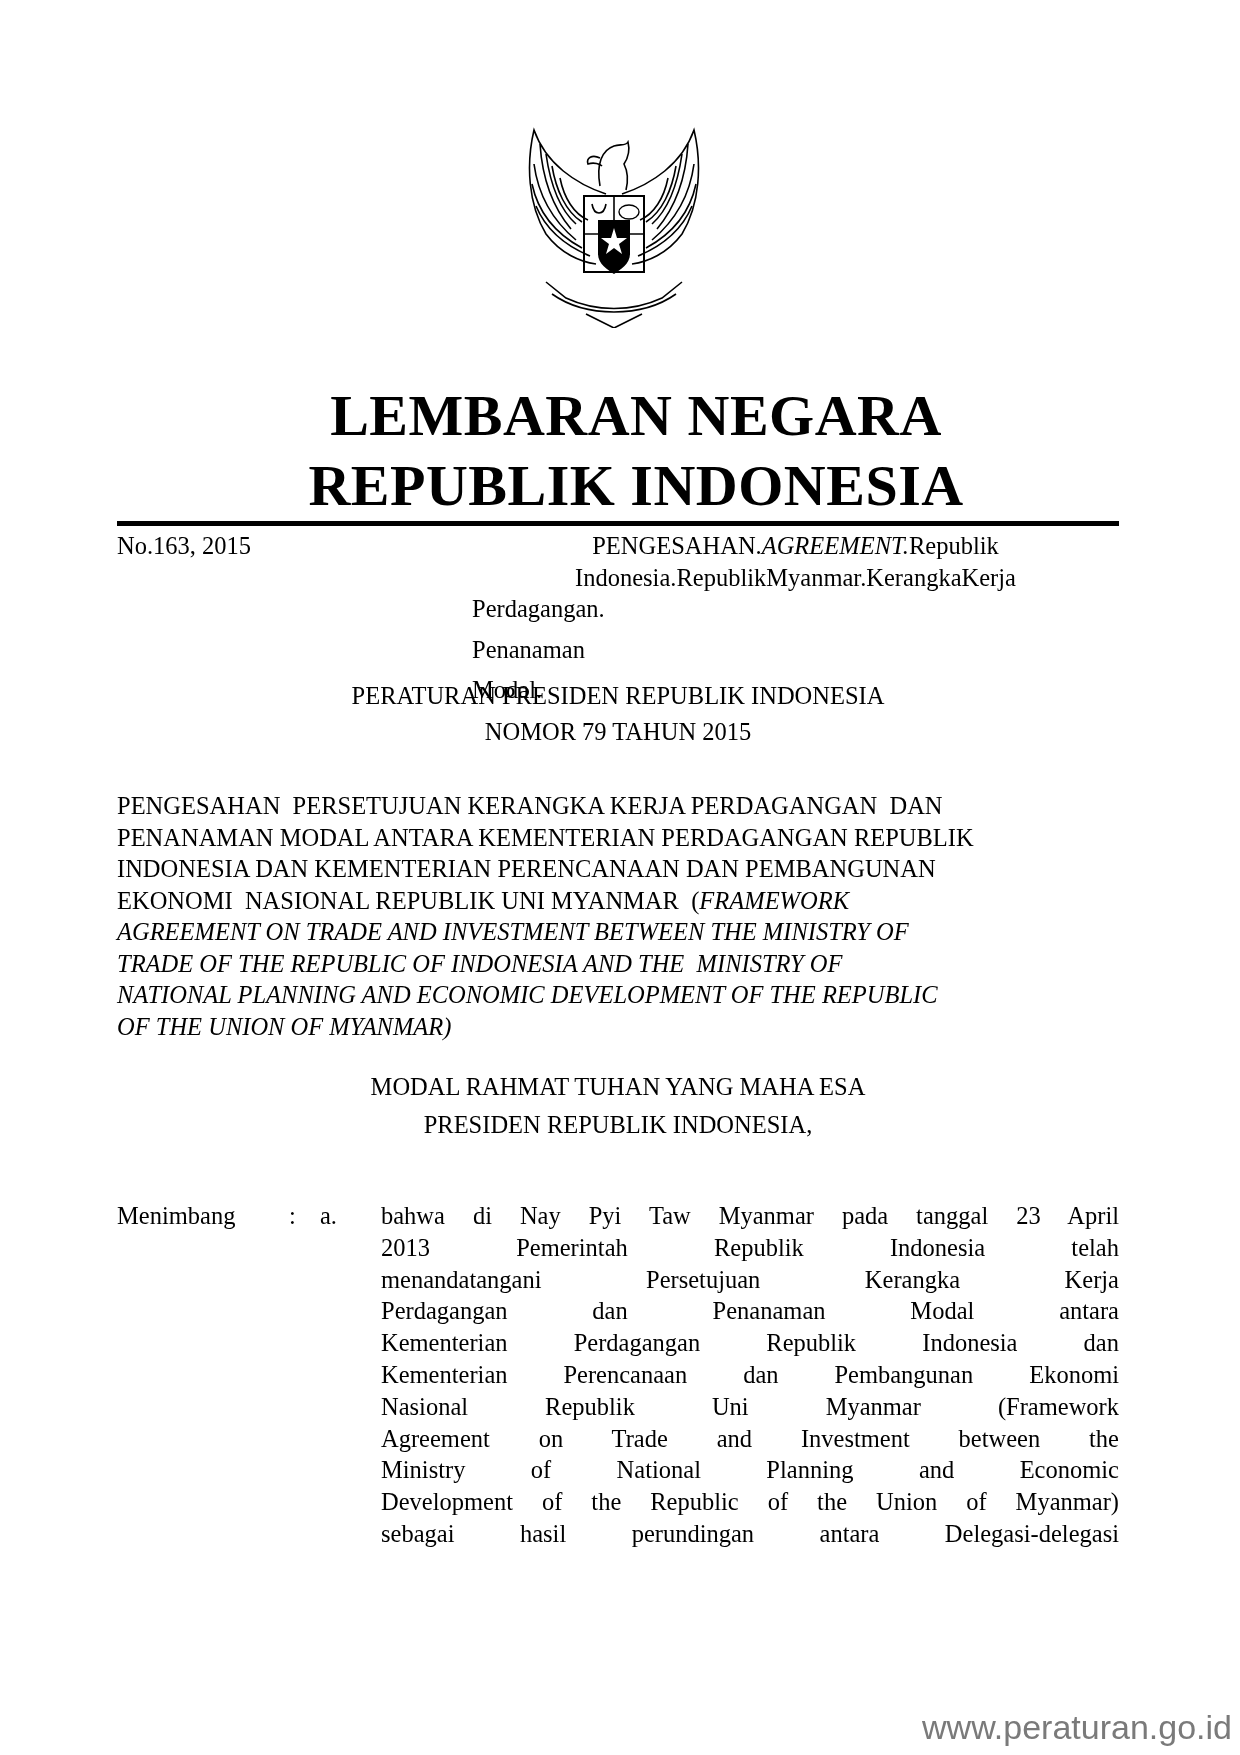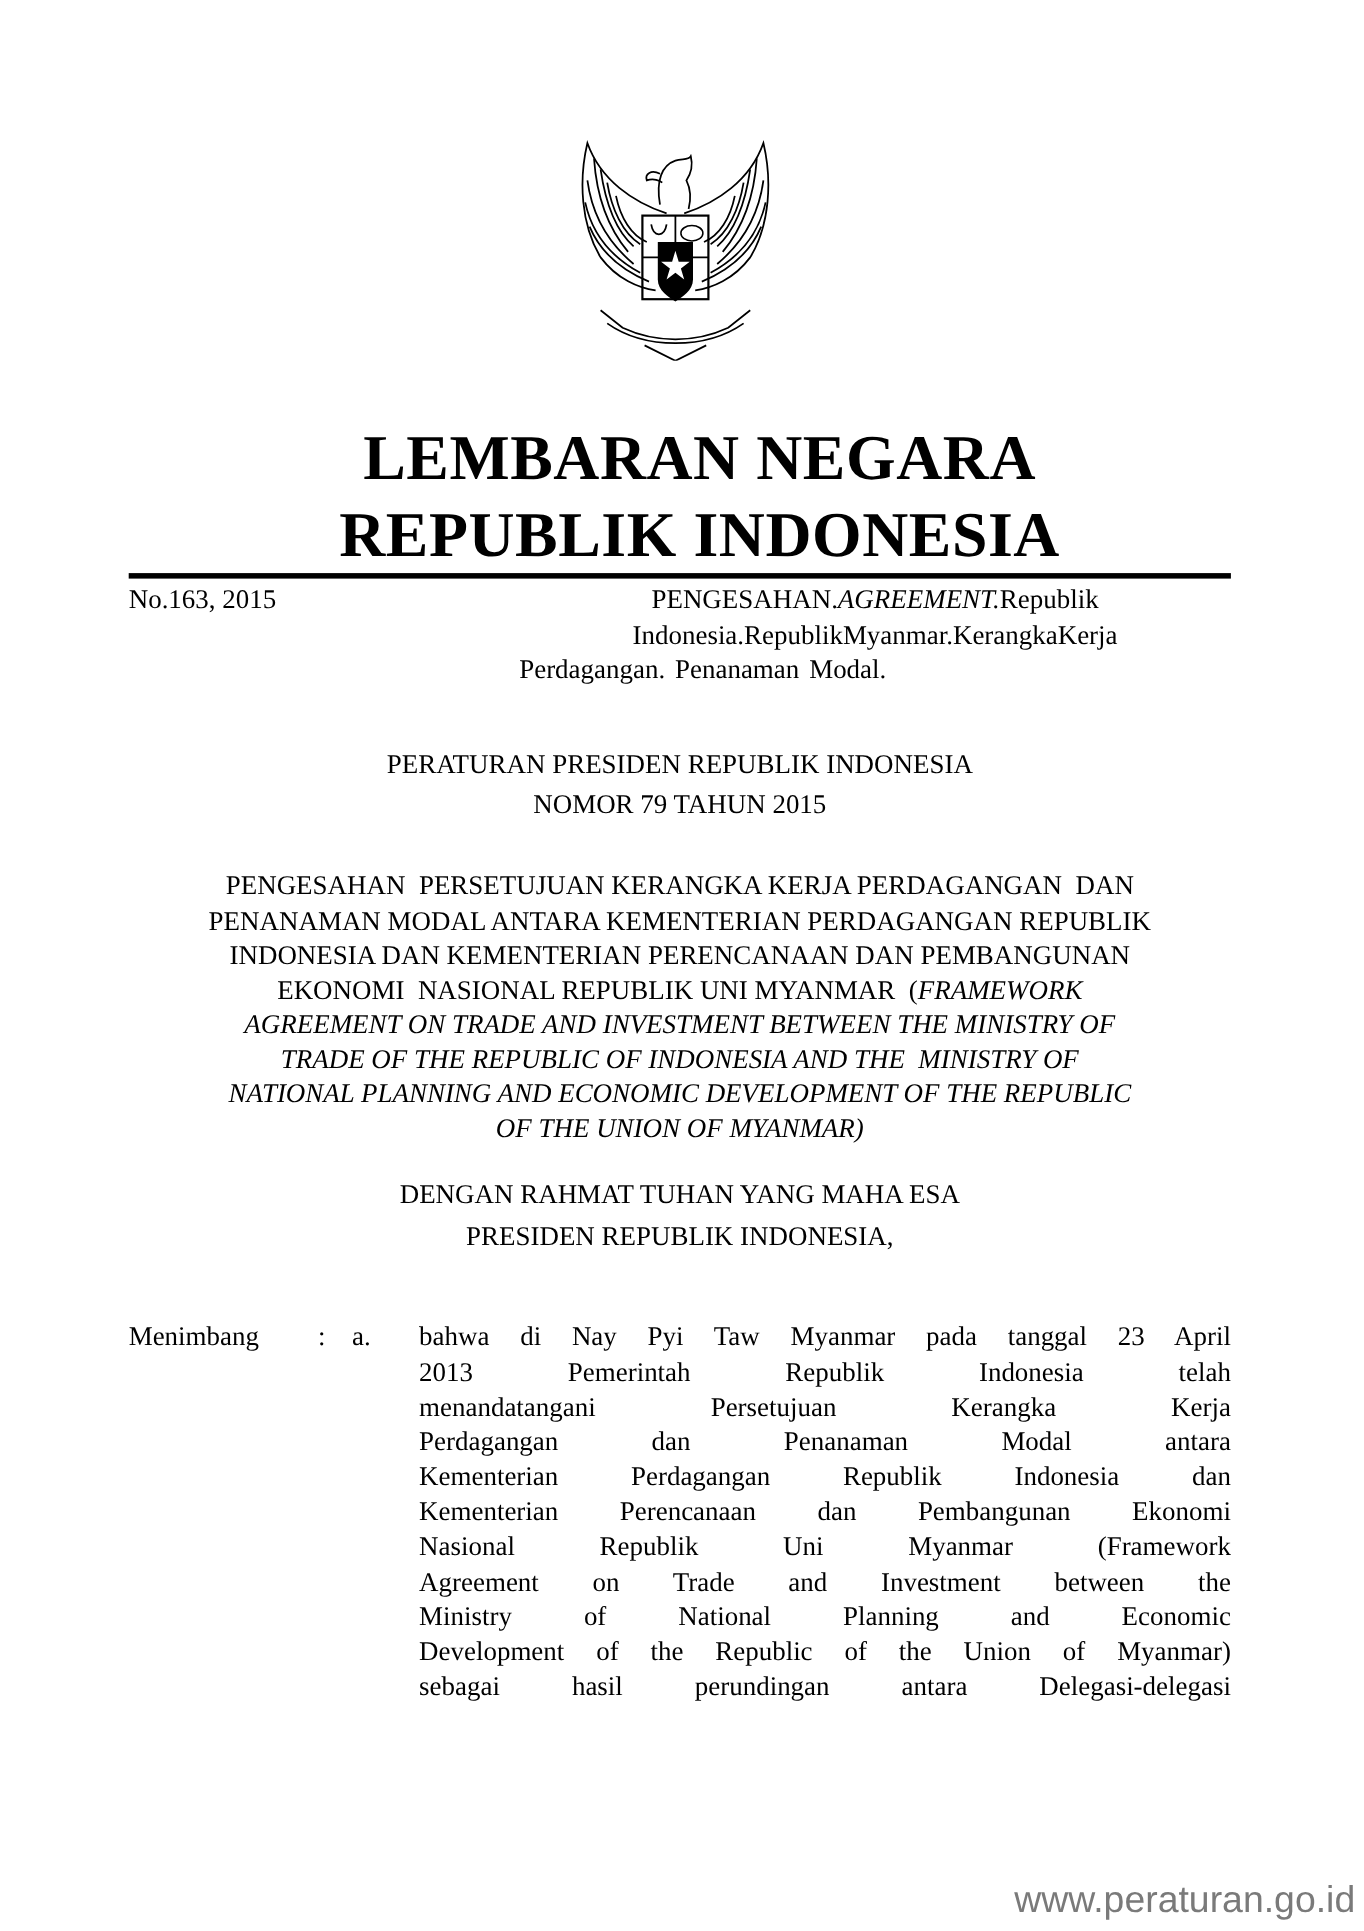--- a/index.html
+++ b/index.html
@@ -10,29 +10,29 @@
     .mh1 { top: 385px; }
     .mh2 { top: 455px; }
     .rule { position: absolute; left: 117px; width: 1002px; background: #000; }
     .rule-thick { top: 521px; height: 5px; }
     .body-text { font-family: "Liberation Serif", serif; font-size: 24.5px; }
     .no { position: absolute; left: 117px; top: 530px; line-height: 32px; }
     .subject { position: absolute; left: 472px; top: 530px; width: 647px; line-height: 31.5px; text-align: justify; text-align-last: left; }
     .center-block { position: absolute; left: 117px; width: 1002px; text-align: center; line-height: 32px; }
     .title-block { top: 680px; }
     .title-block div { margin-bottom: 4px; }
-    .long-title { position: absolute; left: 117px; width: 1002px; top: 790px; text-align: center; line-height: 31.5px; }
+    .long-title { position: absolute; left: 117px; width: 1002px; top: 790px; text-align: left; line-height: 31.5px; }
     .long-title .it { font-style: italic; }
     .opening { top: 1068px; line-height: 38px; }
     .menimbang-label { position: absolute; left: 117px; top: 1200px; line-height: 32px; }
     .colon { position: absolute; left: 289px; top: 1200px; line-height: 32px; }
     .item-letter { position: absolute; left: 320px; top: 1200px; line-height: 32px; }
     .item-text { position: absolute; left: 381px; top: 1200px; width: 738px; line-height: 31.8px; }
     .jl { display: flex; justify-content: center; white-space: nowrap; }
-    .jl.left { justify-content: flex-start; }
+    .jl.left { justify-content: space-between; flex-direction: column; }
     .footer-url { position: absolute; right: 8px; top: 1708px; font-family: "Liberation Sans", sans-serif; font-size: 34px; color: #7a7a7a; }
   </style>
 </head>
 <body>
 
 <div class="emblem">
   <svg width="196" height="204" viewBox="0 0 196 204" xmlns="http://www.w3.org/2000/svg">
     <g fill="none" stroke="#000" stroke-width="1.6">
 
       <path d="M90 70 C60 60 30 40 18 6 C10 40 12 80 30 110 C45 130 65 138 80 140"></path>
@@ -106,21 +106,21 @@
   <div style="white-space:pre">PENANAMAN MODAL ANTARA KEMENTERIAN PERDAGANGAN REPUBLIK</div>
   <div style="white-space:pre">INDONESIA DAN KEMENTERIAN PERENCANAAN DAN PEMBANGUNAN</div>
   <div style="white-space:pre"><span>EKONOMI  NASIONAL REPUBLIK UNI MYANMAR  (</span><span class="it">FRAMEWORK</span></div>
   <div class="it" style="white-space:pre">AGREEMENT ON TRADE AND INVESTMENT BETWEEN THE MINISTRY OF</div>
   <div class="it" style="white-space:pre">TRADE OF THE REPUBLIC OF INDONESIA AND THE  MINISTRY OF</div>
   <div class="it" style="white-space:pre">NATIONAL PLANNING AND ECONOMIC DEVELOPMENT OF THE REPUBLIC</div>
   <div class="it" style="white-space:pre">OF THE UNION OF MYANMAR)</div>
 </div>
 
 <div class="center-block opening body-text">
-  <div>DENGAN RAHMAT TUHAN YANG MAHA ESA</div>
+  <div>MODAL RAHMAT TUHAN YANG MAHA ESA</div>
   <div>PRESIDEN REPUBLIK INDONESIA,</div>
 </div>
 
 <div class="menimbang-label body-text">Menimbang</div>
 <div class="colon body-text">:</div>
 <div class="item-letter body-text">a.</div>
 <div class="item-text body-text">
   <div class="jl">
       <span style="text-align:justify;text-align-last:justify;width:100%">bahwa di Nay Pyi Taw Myanmar pada tanggal 23 April</span>
     </div>

